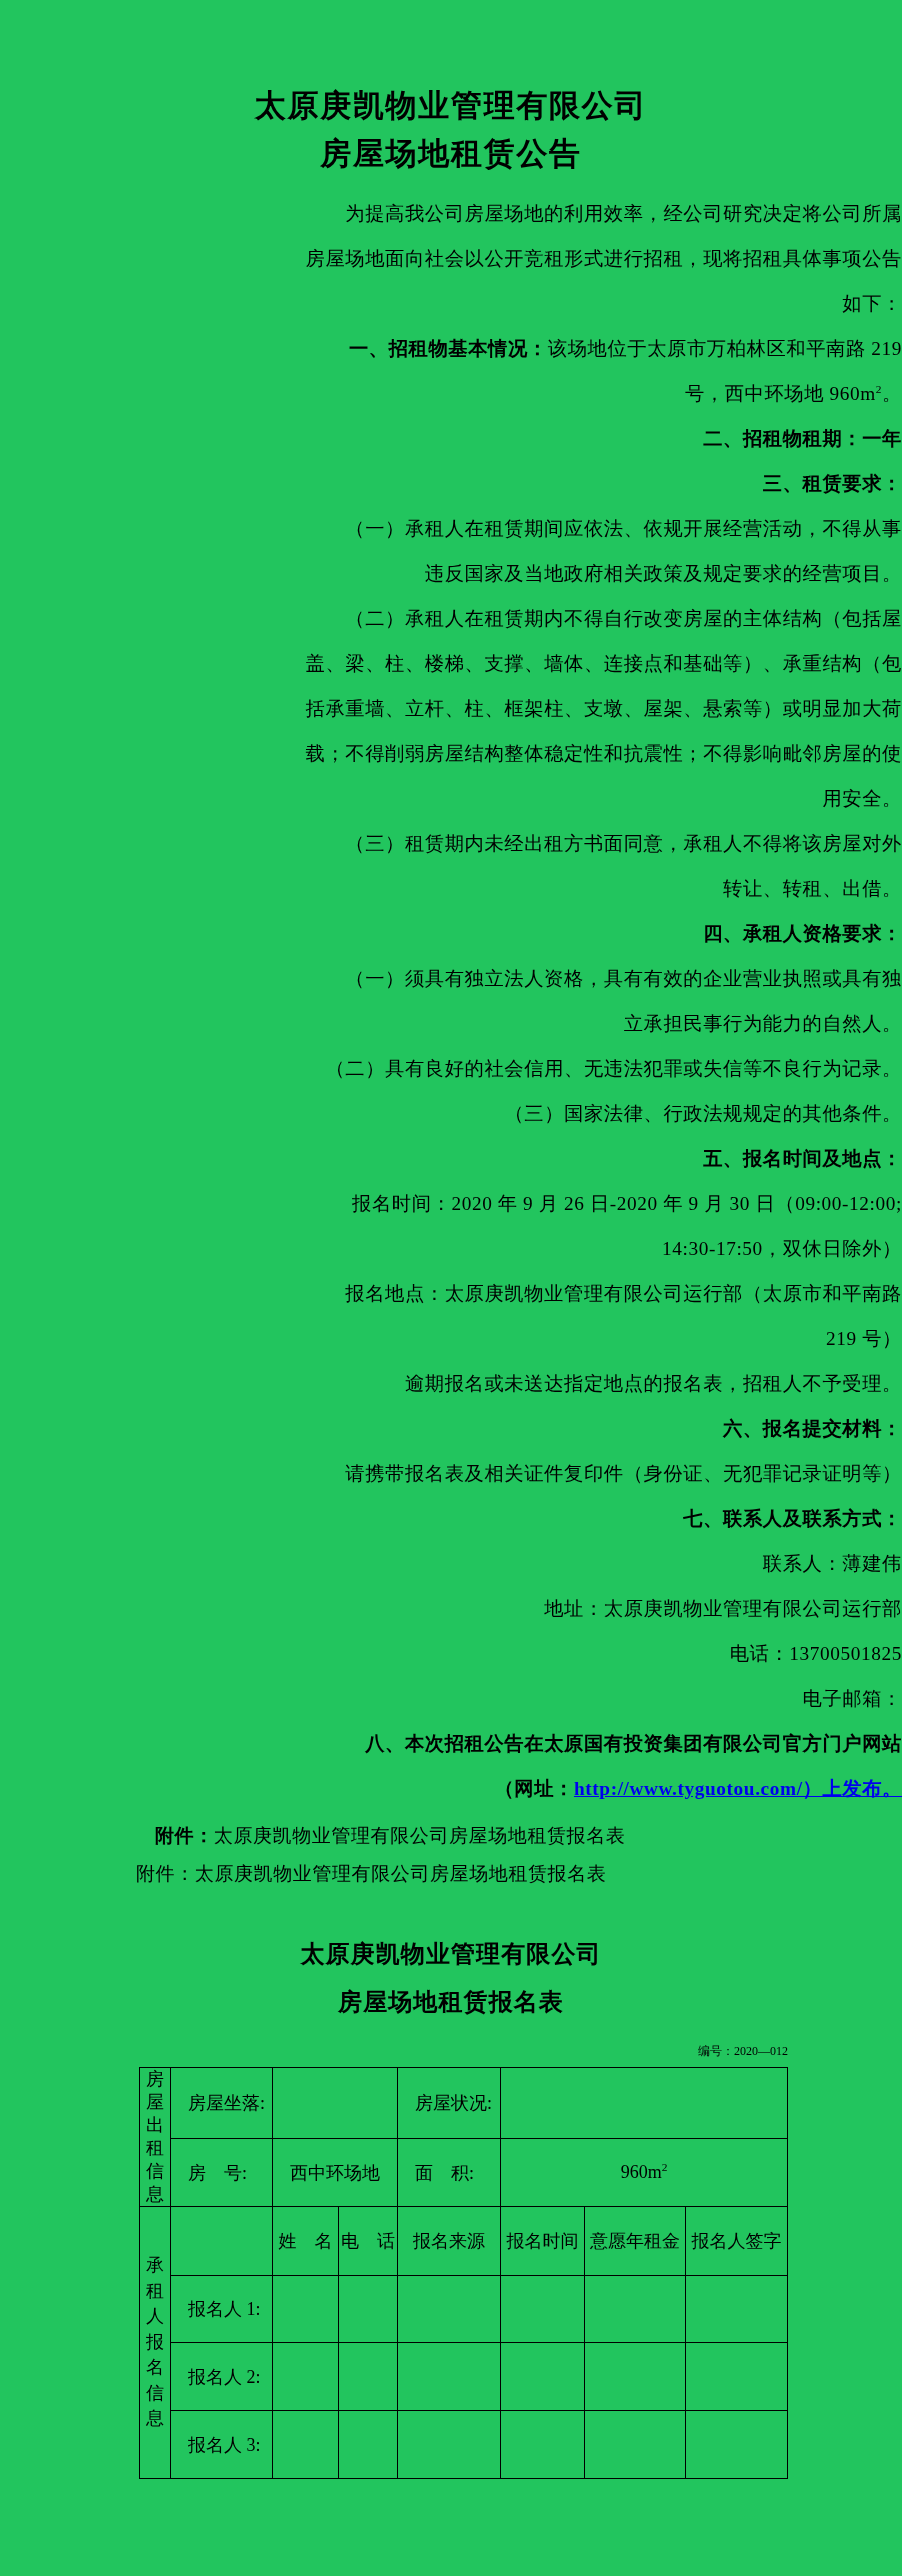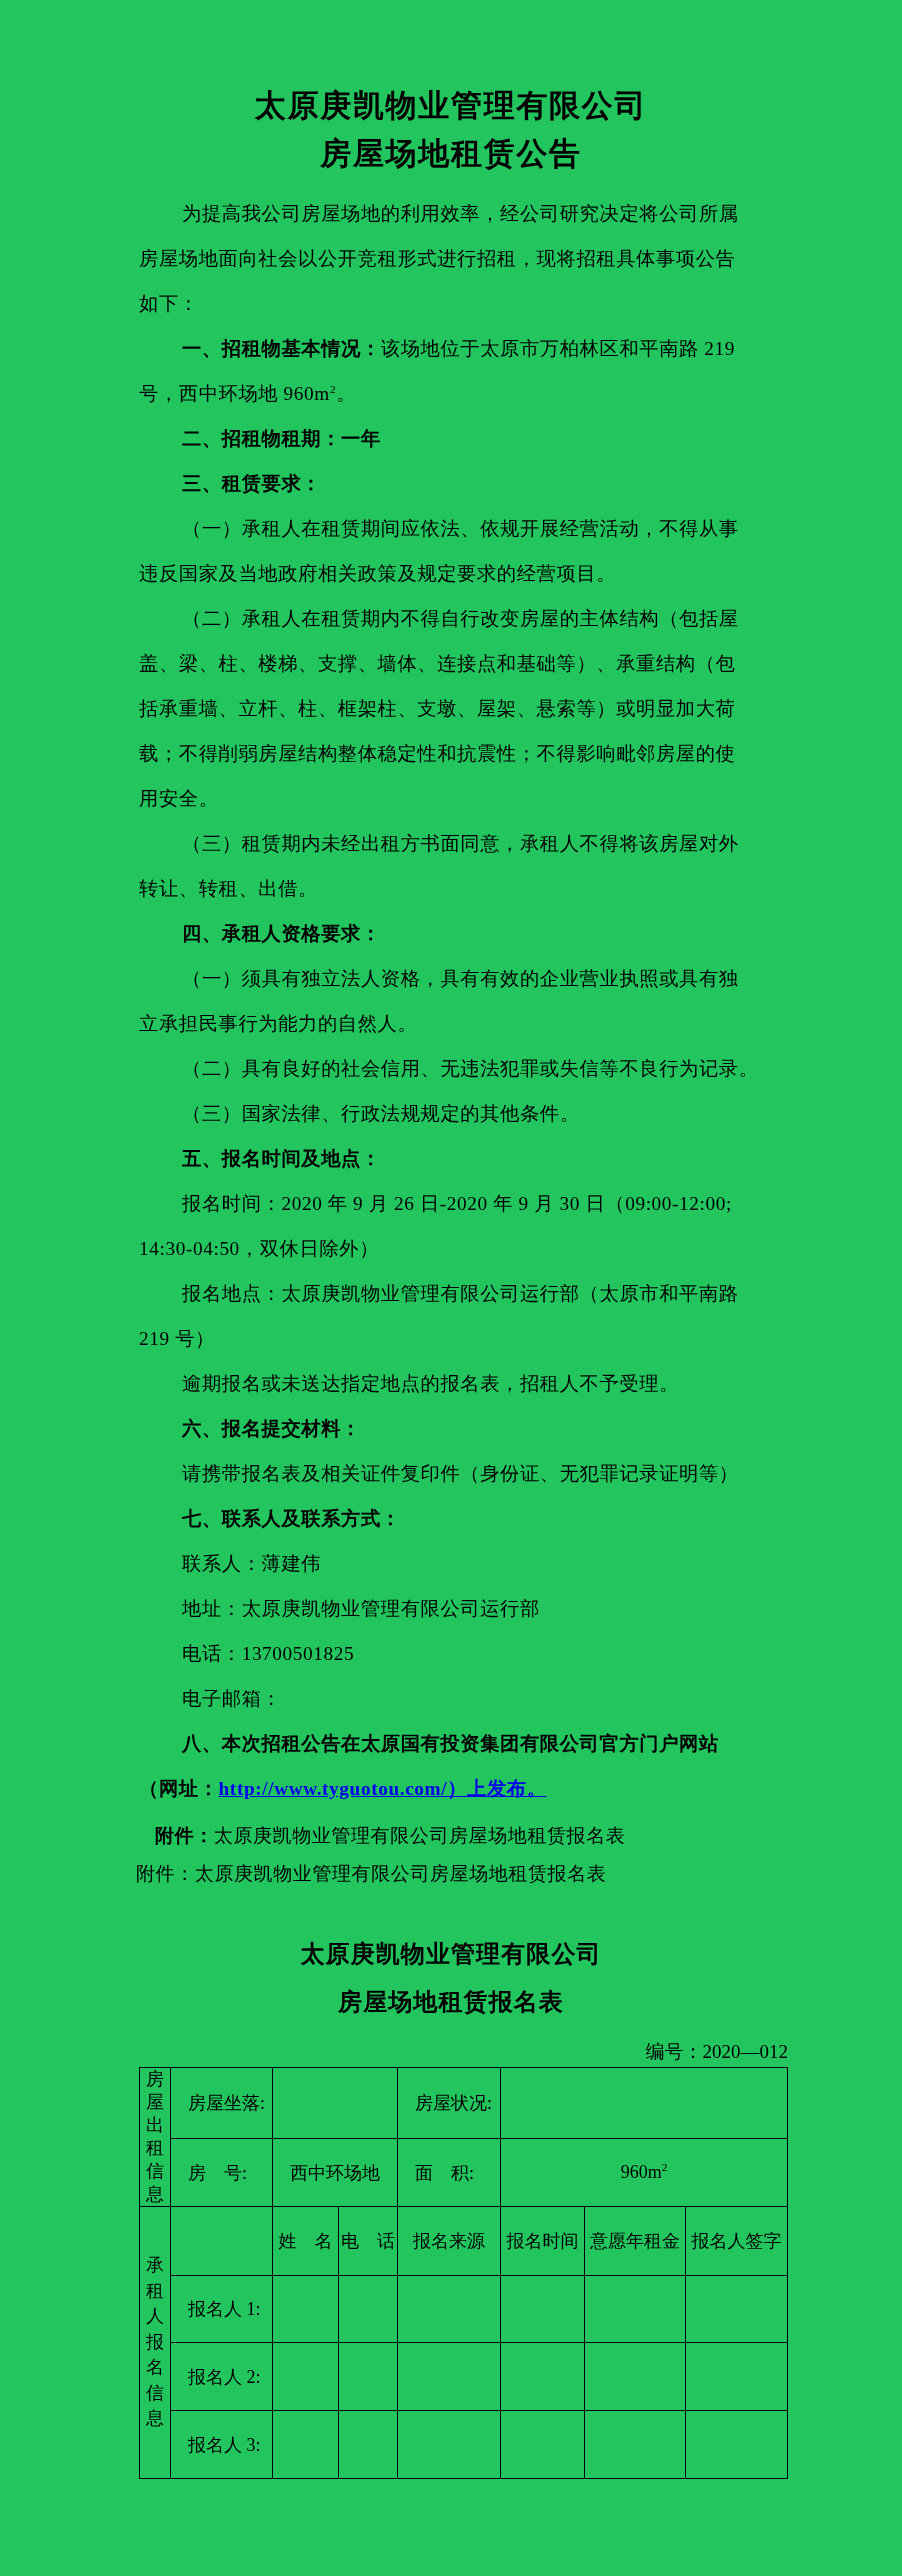--- a/index.html
+++ b/index.html
@@ -8,41 +8,41 @@
     font-family:"Liberation Serif","DejaVu Serif",serif;color:#000;overflow:hidden;
   }
   
   .doc-title{
     position:absolute;top:82px;left:0;width:100%;text-align:center;
     font-size:31px;font-weight:bold;line-height:48px;letter-spacing:1.7px;white-space:nowrap;
   }
   
   .body-lines{
     position:absolute;top:191px;left:0;width:100%;
-    font-size:19.3px;line-height:45px;letter-spacing:0.6px;white-space:nowrap;
+    font-size:19.3px;line-height:45px;letter-spacing:0.6px;white-space:nowrap;text-align:right;
   }
   .ln{padding-left:139px;height:45px;}
   .ln.ind{padding-left:182px;}
   .b{font-weight:bold;}
   .body-lines sup,.form-table sup{font-size:11.4px;vertical-align:super;line-height:0;}
   .doclink{color:#0000EE;text-decoration:underline;cursor:pointer;}
   
   .attachments{
     position:absolute;top:1817px;left:12px;width:100%;
     font-size:19px;line-height:38px;letter-spacing:0.6px;white-space:nowrap;
   }
   .att1{padding-left:143px;}
   .att2{padding-left:124px;}
   
   .form-title{
     position:absolute;top:1930px;left:0;width:100%;text-align:center;
     font-size:24px;font-weight:bold;line-height:48px;letter-spacing:1.1px;white-space:nowrap;
   }
   .form-number{
-    position:absolute;top:2042px;right:114px;font-size:19px;line-height:19.3px;white-space:nowrap;
+    position:absolute;top:2042px;right:114px;font-size:12px;line-height:19.3px;white-space:nowrap;
   }
   
   .form-table{
     position:absolute;top:2067px;left:139px;width:649px;
     border-collapse:collapse;table-layout:fixed;
     border:1.7px solid #000;font-size:18px;
   }
   .form-table td{
     border:0.6px solid #000;border-top-width:1.1px;border-bottom-width:1.1px;
     padding:0;vertical-align:middle;overflow:hidden;
@@ -84,21 +84,21 @@
     <div class="ln">用安全。</div>
     <div class="ln ind">（三）租赁期内未经出租方书面同意，承租人不得将该房屋对外</div>
     <div class="ln">转让、转租、出借。</div>
     <div class="ln ind b">四、承租人资格要求：</div>
     <div class="ln ind">（一）须具有独立法人资格，具有有效的企业营业执照或具有独</div>
     <div class="ln">立承担民事行为能力的自然人。</div>
     <div class="ln ind">（二）具有良好的社会信用、无违法犯罪或失信等不良行为记录。</div>
     <div class="ln ind">（三）国家法律、行政法规规定的其他条件。</div>
     <div class="ln ind b">五、报名时间及地点：</div>
     <div class="ln ind">报名时间：2020 年 9 月 26 日-2020 年 9 月 30 日（09:00-12:00;</div>
-    <div class="ln">14:30-04:50，双休日除外）</div>
+    <div class="ln">14:30-17:50，双休日除外）</div>
     <div class="ln ind">报名地点：太原庚凯物业管理有限公司运行部（太原市和平南路</div>
     <div class="ln">219 号）</div>
     <div class="ln ind">逾期报名或未送达指定地点的报名表，招租人不予受理。</div>
     <div class="ln ind b">六、报名提交材料：</div>
     <div class="ln ind">请携带报名表及相关证件复印件（身份证、无犯罪记录证明等）</div>
     <div class="ln ind b">七、联系人及联系方式：</div>
     <div class="ln ind">联系人：薄建伟</div>
     <div class="ln ind">地址：太原庚凯物业管理有限公司运行部</div>
     <div class="ln ind">电话：13700501825</div>
     <div class="ln ind">电子邮箱：</div>

